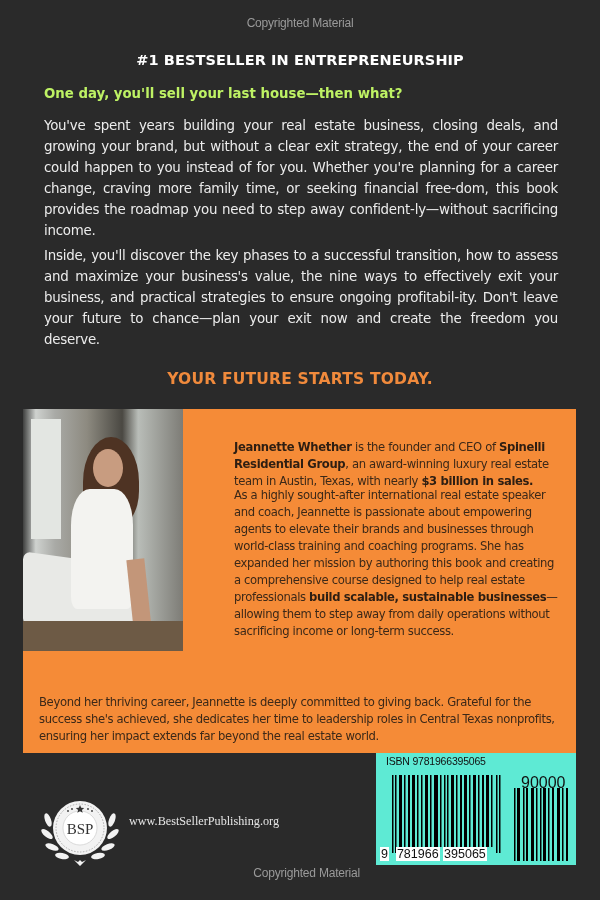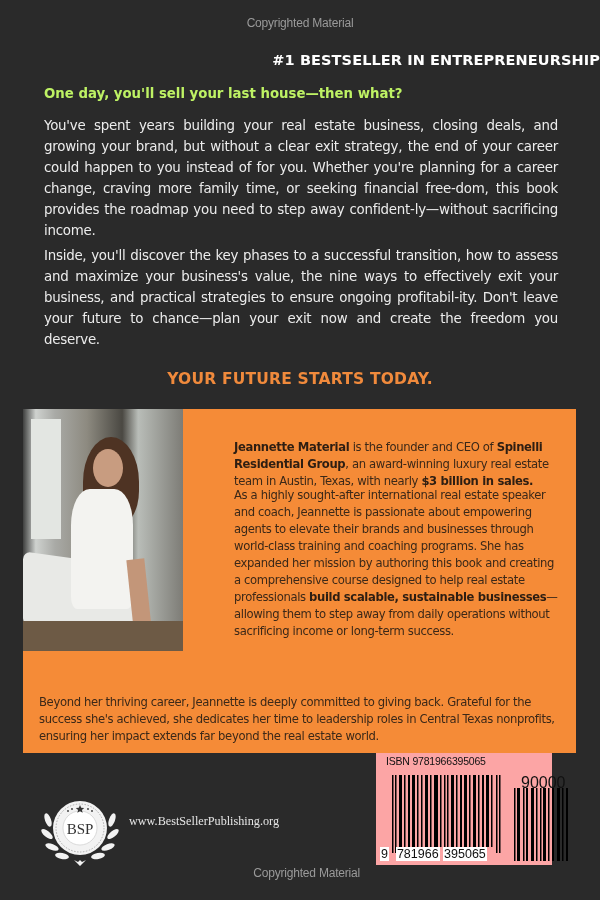--- a/index.html
+++ b/index.html
@@ -1,21 +1,21 @@
 <!DOCTYPE html>
 <html><head>
   <meta charset="utf-8">
   <style>
     * { margin: 0; padding: 0; box-sizing: border-box; }
     html, body { width: 600px; height: 900px; background: #2a2a2a; overflow: hidden; }
     body { position: relative; font-family: "DejaVu Sans", sans-serif; color: #f2f2f2; }
     .watermark { position: absolute; left: 0; width: 600px; text-align: center; font-family: "Liberation Sans", sans-serif; font-size: 12px; color: #9a9a9a; letter-spacing: -0.2px; }
     .wm-top { top: 16px; }
     .wm-bottom { top: 866px; left: 240px; width: 120px; text-align: right; }
-    .headline { position: absolute; top: 52px; left: 0; width: 600px; text-align: right; font-family: "DejaVu Sans", sans-serif; font-weight: bold; font-size: 14.5px; color: #ffffff; letter-spacing: 0.1px; }
+    .headline { position: absolute; top: 52px; left: 0; width: 600px; text-align: center; font-family: "DejaVu Sans", sans-serif; font-weight: bold; font-size: 14.5px; color: #ffffff; letter-spacing: 0.1px; }
     .tagline { position: absolute; top: 86px; left: 44px; font-weight: bold; font-size: 13.3px; color: #bef264; }
     .para { position: absolute; left: 44px; width: 514px; font-size: 13.4px; line-height: 21px; color: #ececec; text-align: justify; letter-spacing: -0.25px; }
     .p1 { top: 115px; }
     .p2 { top: 245px; }
     .cta { position: absolute; top: 370px; left: 0; width: 600px; text-align: center; font-weight: bold; font-size: 15.5px; color: #f08a3c; letter-spacing: 0.2px; }
     .bio-box { position: absolute; top: 409px; left: 23px; width: 553px; height: 344px; background: #f58b37; }
     .photo { position: absolute; left: 0; top: 0; width: 160px; height: 242px; overflow: hidden; background: linear-gradient(90deg, #3e3f3e 0%, #cfd2cf 8%, #a9aaa6 20%, #8d8a80 40%, #4a4842 62%, #b9bdb8 72%, #7d7c76 100%); }
     .photo .window { position: absolute; left: 8px; top: 10px; width: 30px; height: 120px; background: #e3e6e2; }
     .photo .hair { position: absolute; left: 60px; top: 28px; width: 56px; height: 90px; border-radius: 50% 50% 40% 40%; background: #4e3323; }
     .photo .face { position: absolute; left: 70px; top: 40px; width: 30px; height: 38px; border-radius: 50%; background: #c89c80; }
@@ -24,21 +24,21 @@
     .photo .base { position: absolute; left: 0; top: 212px; width: 160px; height: 30px; background: #6d5a45; }
     .photo .leg { position: absolute; left: 108px; top: 150px; width: 18px; height: 90px; background: #c39679; transform: rotate(-6deg); }
     .bio-text { position: absolute; font-family: "DejaVu Sans", sans-serif; font-size: 11.6px; line-height: 17px; color: #3b2818; letter-spacing: -0.35px; }
     .bio-text b { font-weight: bold; color: #2e1e12; }
     .b1 { left: 234px; top: 439px; width: 330px; }
     .b2 { left: 234px; top: 487px; width: 330px; }
     .b3 { left: 39px; top: 672px; width: 530px; margin-top: 22px; }
     .logo { position: absolute; left: 40px; top: 790px; width: 80px; height: 80px; }
     .pubinfo { position: absolute; left: 129px; top: 814px; font-family: "Liberation Serif", serif; font-size: 12.2px; line-height: 15.3px; color: #e6e6e6; }
     .pubinfo div { white-space: nowrap; }
-    .barcode { position: absolute; left: 376px; top: 753px; width: 176px; height: 112px; background: #fca5a5; }
+    .barcode { position: absolute; left: 376px; top: 753px; width: 200px; height: 112px; background: #5eead4; }
     .isbn-label { position: absolute; left: 10px; top: 2px; font-family: "Liberation Sans", sans-serif; font-size: 10.5px; color: #111; letter-spacing: -0.2px; }
     .price-label { position: absolute; left: 145px; top: 21px; font-family: "Liberation Sans", sans-serif; font-size: 16px; color: #111; }
     .bars { position: absolute; left: 16px; top: 22px; height: 78px; }
     .bars2 { position: absolute; left: 138px; top: 35px; height: 73px; }
     .digits { position: absolute; left: 4px; top: 94px; font-family: "Liberation Sans", sans-serif; font-size: 12.5px; color: #111; background: transparent; }
     .digits span { background: #fff; padding: 0 1px; }
   </style>
 </head>
 <body>
 
@@ -58,21 +58,21 @@
     <div class="window"></div>
     <div class="cushion"></div>
     <div class="hair"></div>
     <div class="dress"></div>
     <div class="face"></div>
     <div class="leg"></div>
     <div class="base"></div>
   </div>
 </div>
 
-<p class="bio-text b1"><b>Jeannette Material</b><span> is the founder and CEO of </span><b>Spinelli Residential Group</b><span>, an award-winning luxury real estate team in Austin, Texas, with nearly </span><b>$3 billion in sales.</b></p>
+<p class="bio-text b1"><b>Jeannette Whether</b><span> is the founder and CEO of </span><b>Spinelli Residential Group</b><span>, an award-winning luxury real estate team in Austin, Texas, with nearly </span><b>$3 billion in sales.</b></p>
 
 <p class="bio-text b2"><span>As a highly sought-after international real estate speaker and coach, Jeannette is passionate about empowering agents to elevate their brands and businesses through world-class training and coaching programs. She has expanded her mission by authoring this book and creating a comprehensive course designed to help real estate professionals </span><b>build scalable, sustainable businesses</b><span>—allowing them to step away from daily operations without sacrificing income or long-term success.</span></p>
 
 <p class="bio-text b3">Beyond her thriving career, Jeannette is deeply committed to giving back. Grateful for the success she's achieved, she dedicates her time to leadership roles in Central Texas nonprofits, ensuring her impact extends far beyond the real estate world.</p>
 
 <svg class="logo" viewBox="0 0 80 80">
   <g fill="#f2f2f2">
     <ellipse cx="8" cy="30" rx="3" ry="7" transform="rotate(-20 8 30)"></ellipse>
     <ellipse cx="7" cy="44" rx="3" ry="7" transform="rotate(-50 7 44)"></ellipse>
     <ellipse cx="12" cy="57" rx="3" ry="7" transform="rotate(-70 12 57)"></ellipse>

